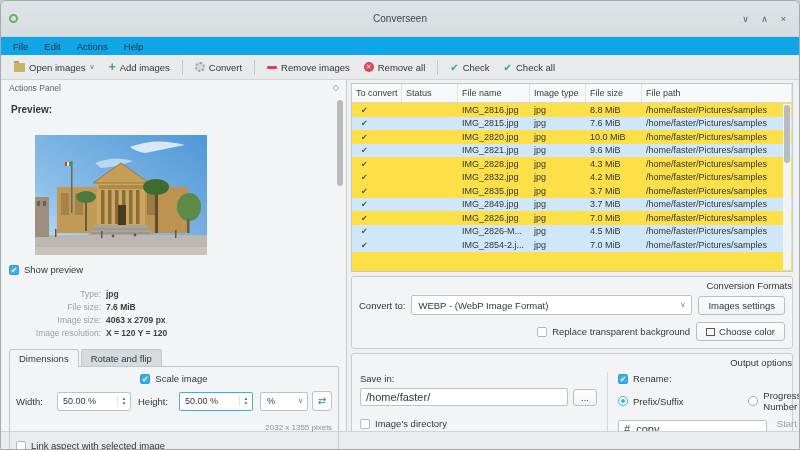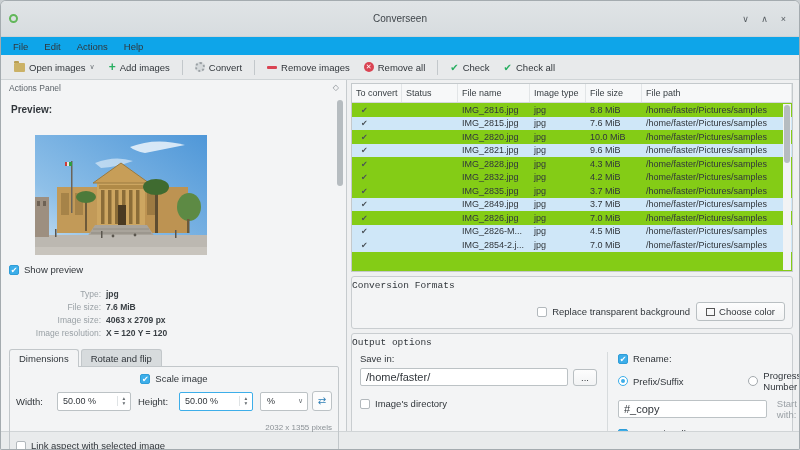--- a/index.html
+++ b/index.html
@@ -75,34 +75,34 @@
   
   .cb { width:10px; height:10px; border-radius:2px; flex:0 0 auto; }
   .cb.on { background:#3daee9; border:1px solid #2f9dd8; color:#fff; font-size:8px; line-height:9px; text-align:center; }
   .cb.off { background:#fff; border:1px solid #b2b8bc; }
   .radio { width:10px; height:10px; border-radius:50%; flex:0 0 auto; background:#fff; }
   .radio.on { border:1px solid #3daee9; position:relative; }
   .radio.on::after { content:""; position:absolute; inset:2px; border-radius:50%; background:#3daee9; }
   .radio.off { border:1px solid #a3a9ad; }
   
   .content { flex:1 1 auto; padding:3px 6px 0 4px; display:flex; flex-direction:column; min-width:0; }
-  .ftable { height:189px; background:#84cc16; border:1px solid #c4c9cc; position:relative; overflow:hidden; flex:0 0 auto; }
+  .ftable { height:189px; background:#fde047; border:1px solid #c4c9cc; position:relative; overflow:hidden; flex:0 0 auto; }
   .thead { display:flex; height:19px; background:#f7f8f9; border-bottom:1px solid #d4d8da; font-size:9px; color:#3a4045; }
   .th { display:flex; align-items:center; padding-left:4px; border-right:1px solid #e2e5e7; }
   .trow { display:flex; height:13.5px; align-items:center; font-size:9px; }
   .trow.sel { background:#cfe7f8; }
   .td { padding-left:4px; white-space:nowrap; overflow:hidden; }
   .rowcheck { color:#4a5157; font-size:8px; padding-left:5px; }
   .c-conv { width:50px; } .c-status { width:56px; } .c-name { width:72px; }
   .c-type { width:56px; } .c-size { width:56px; } .c-path { flex:1; }
   .vscroll { position:absolute; top:20px; right:1px; bottom:1px; width:8px; background:#f2f3f4; }
   .vscroll-handle { position:absolute; top:1px; left:1px; width:6px; height:58px; background:#b6bcc0; border-radius:3px; }
   
   .gbox { border:1px solid #c9cdd0; border-radius:3px; background:#f3f4f5; margin-top:4px; flex:0 0 auto; }
-  .gb-title { text-align:left; font-size:9.5px; padding:3px 0 4px;font-family:Liberation Mono, monospace; }
+  .gb-title { text-align:right; font-size:9.5px; padding:3px 0 4px; }
   .cf-row1 { display:flex; align-items:center; gap:6px; padding:0 7px; }
   .cf-label { font-size:9.5px; flex:0 0 auto; }
   .combo { flex:1; height:20px; background:#fff; border:1px solid #bcc2c5; border-radius:2px; display:flex; align-items:center; padding:0 6px; font-size:9.5px; min-width:0; }
   .combo .chev { margin-left:auto; }
   .btn { background:linear-gradient(#fdfdfd,#f2f3f4); border:1px solid #b9bfc2; border-radius:3px; font-size:9.5px; padding:3px 9px; text-align:center; flex:0 0 auto; }
   .cf-row2 { display:flex; align-items:center; justify-content:flex-end; gap:6px; padding:7px 7px 7px; }
   .cbl { display:flex; align-items:center; gap:5px; }
   .swatch { display:inline-block; width:9px; height:8px; border:1px solid #555; vertical-align:-1px; margin-right:4px; }
   
   .oo-body { display:flex; padding-bottom:7px; }
@@ -421,20 +421,28 @@
           <div class="td c-path cell-path">/home/faster/Pictures/samples</div>
         </div>
           </div>
         <div class="vscroll">
           <div class="vscroll-handle"></div>
         </div>
       </div>
 
       <div class="gbox">
         <div class="gb-title">Conversion Formats</div>
+        <div class="cf-row1">
+          <span class="cf-label">Convert to:</span>
+          <div class="combo">
+            <span>WEBP - (WebP Image Format)</span>
+            <span class="chev">∨</span>
+          </div>
+          <div class="btn">Images settings</div>
+        </div>
         <div class="cf-row2">
           <span class="cbl">
             <span class="cb off"></span>
             <span>Replace transparent background</span>
           </span>
           <div class="btn">
             <span class="swatch"></span><span>Choose color</span>
           </div>
         </div>
       </div>

